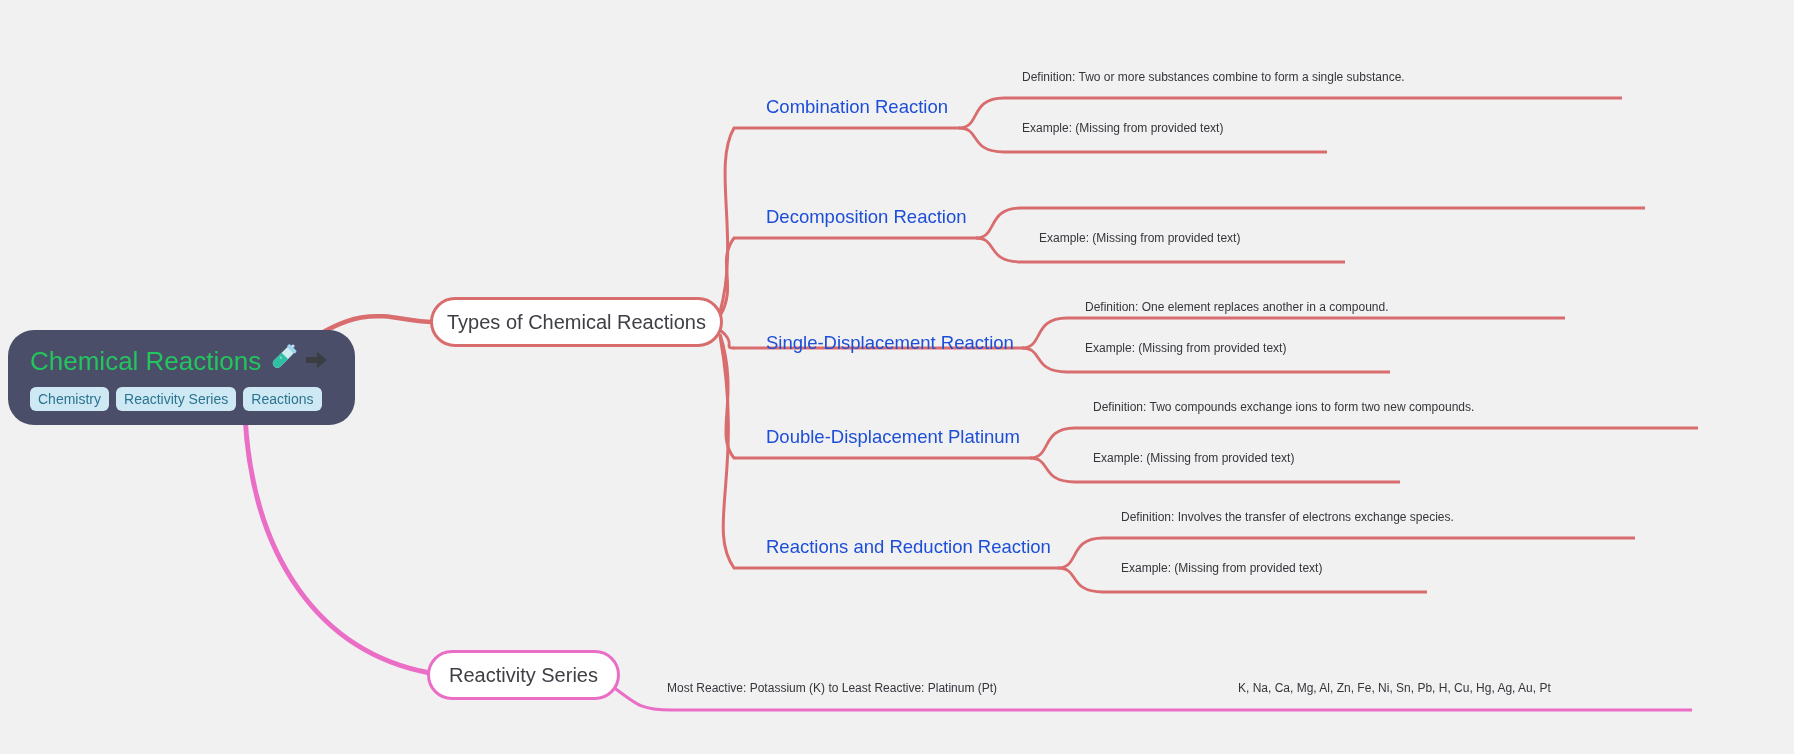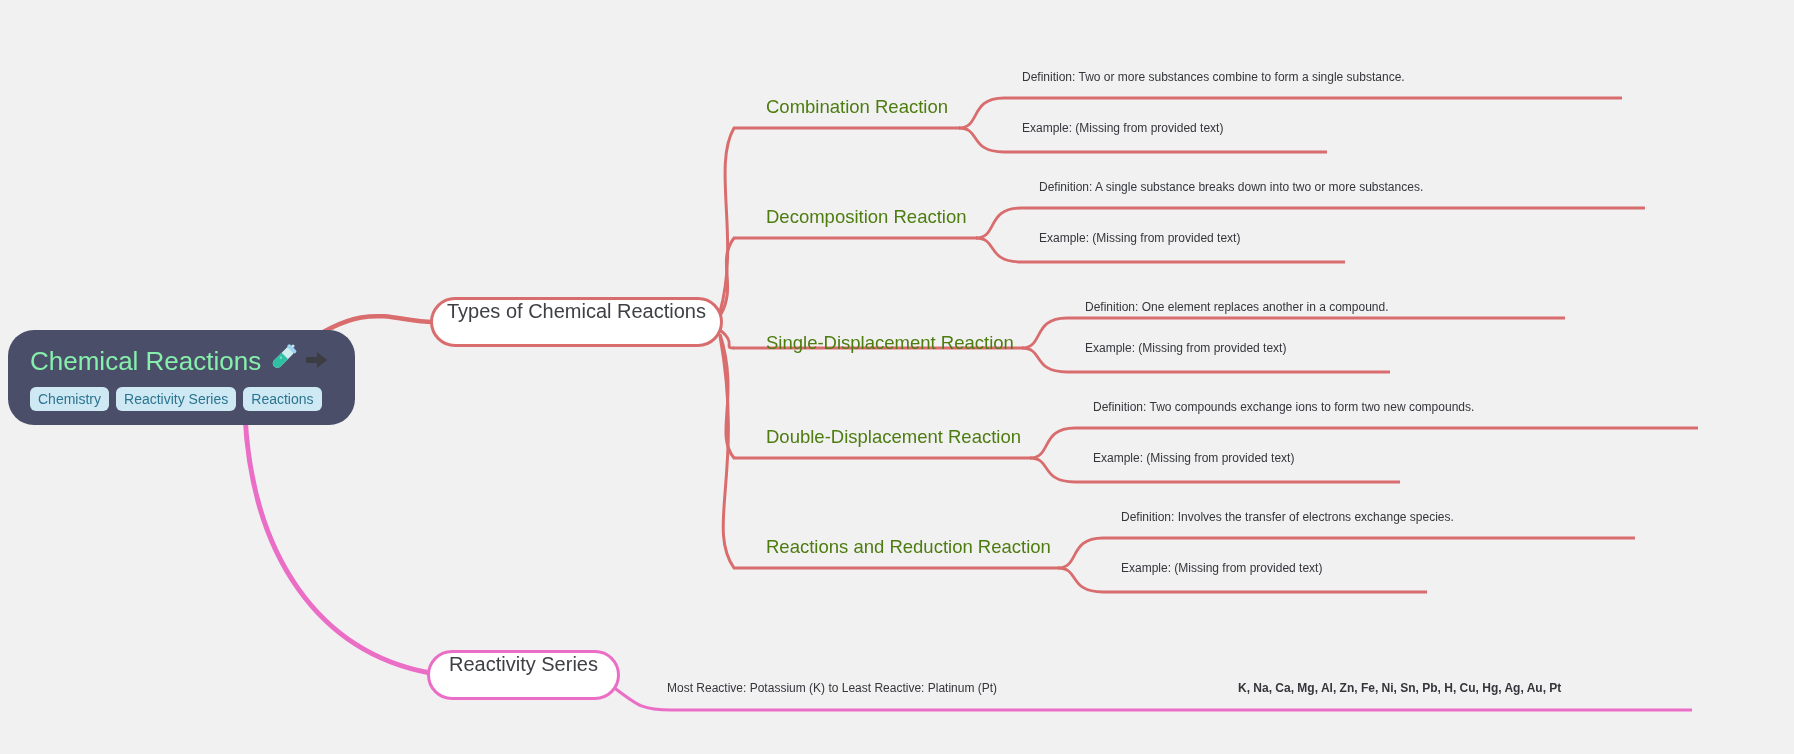--- a/index.html
+++ b/index.html
@@ -15,44 +15,44 @@
   
   .root{
     left:8px;top:330px;width:347px;height:95px;
     background:var(--root-bg,#4a4e69);
     border-radius:26px;
     box-sizing:border-box;
     padding:12px 20px 0 22px;
   }
   .root-title{
     display:flex;align-items:center;gap:8px;
-    color:#86efac;font-size:26px;line-height:34px;font-weight:400;
+    color:#22c55e;font-size:26px;line-height:34px;font-weight:400;
   }
   .root-tags{display:flex;gap:7px;margin-top:7px;align-items:flex-end;}
   .tag{
     background:var(--tag-bg,#cfe9f4);
     color:var(--tag-text,#2b748f);
     font-size:14px;line-height:16px;
     padding:4px 8px;border-radius:6px;
   }
 
   
   .pill{
     background:#ffffff;
     border:3px solid #000;
     border-radius:26px;
     box-sizing:border-box;
-    display:flex;align-items:flex-start;justify-content:center;
+    display:flex;align-items:center;justify-content:center;
     color:#3f4046;font-size:20px;
   }
   .pill.types{left:430px;top:297px;width:293px;height:50px;border-color:var(--salmon,#d96d6e);}
   .pill.reactivity{left:427px;top:650px;width:193px;height:50px;border-color:var(--pink,#eb6ec6);}
 
   
-  .blabel{font-size:18.5px;line-height:26px;color:#4d7c0f;}
+  .blabel{font-size:18.5px;line-height:26px;color:#1d4ed8;}
   .ltext{font-size:12px;line-height:26px;color:#35363b;}
 
   .icon{display:inline-block;}
 </style>
 </head>
 <body style="background: rgb(241, 241, 242);">
 
 <div id="stage">
 
   <svg class="links" width="1794" height="754" viewBox="0 0 1794 754">
@@ -125,31 +125,30 @@
   <div class="node pill types">
     <span>Types of Chemical Reactions</span>
   </div>
   <div class="node pill reactivity">
     <span>Reactivity Series</span>
   </div>
 
   <div class="leaf blabel" style="left:766px;top:94px;">Combination Reaction</div>
   <div class="leaf blabel" style="left:766px;top:204px;">Decomposition Reaction</div>
   <div class="leaf blabel" style="left:766px;top:330px;">Single-Displacement Reaction</div>
-  <div class="leaf blabel" style="left:766px;top:424px;">Double-Displacement Reaction</div>
+  <div class="leaf blabel" style="left:766px;top:424px;">Double-Displacement Platinum</div>
   <div class="leaf blabel" style="left:766px;top:534px;">Reactions and Reduction Reaction</div>
 
   <div class="leaf ltext" style="left:1022px;top:64px;">Definition: Two or more substances combine to form a single substance.</div>
-  <div class="leaf ltext" style="left:1039px;top:174px;">Definition: A single substance breaks down into two or more substances.</div>
   <div class="leaf ltext" style="left:1085px;top:294px;">Definition: One element replaces another in a compound.</div>
   <div class="leaf ltext" style="left:1093px;top:394px;">Definition: Two compounds exchange ions to form two new compounds.</div>
   <div class="leaf ltext" style="left:1121px;top:504px;">Definition: Involves the transfer of electrons exchange species.</div>
 
   <div class="leaf ltext" style="left:1022px;top:115px;">Example: (Missing from provided text)</div>
   <div class="leaf ltext" style="left:1039px;top:225px;">Example: (Missing from provided text)</div>
   <div class="leaf ltext" style="left:1085px;top:335px;">Example: (Missing from provided text)</div>
   <div class="leaf ltext" style="left:1093px;top:445px;">Example: (Missing from provided text)</div>
   <div class="leaf ltext" style="left:1121px;top:555px;">Example: (Missing from provided text)</div>
 
   <div class="leaf ltext" style="left:667px;top:675px;text-align:right;">Most Reactive: Potassium (K) to Least Reactive: Platinum (Pt)</div>
-  <div class="leaf ltext" style="left:1238px;top:675px;font-weight:bold;">K, Na, Ca, Mg, Al, Zn, Fe, Ni, Sn, Pb, H, Cu, Hg, Ag, Au, Pt</div>
+  <div class="leaf ltext" style="left:1238px;top:675px;">K, Na, Ca, Mg, Al, Zn, Fe, Ni, Sn, Pb, H, Cu, Hg, Ag, Au, Pt</div>
 
 </div>
 
 </body></html>

